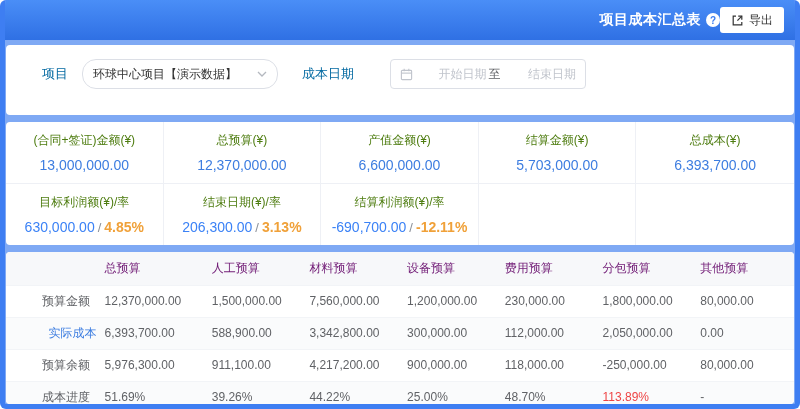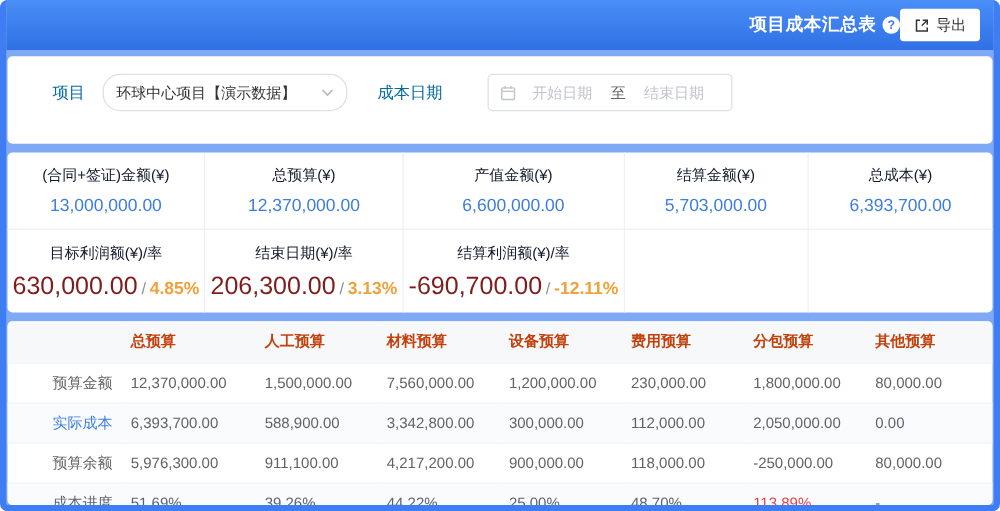--- a/index.html
+++ b/index.html
@@ -39,48 +39,48 @@
     width: 196px; height: 30px; border: 1px solid #dcdfe6; border-radius: 14px;
     display: flex; align-items: center; justify-content: space-between;
     padding: 0 10px; font-size: 12px; color: #333; cursor: pointer; background: #fff;
   }
   .daterange {
     width: 196px; height: 30px; border: 1px solid #dcdfe6; border-radius: 4px;
     display: flex; align-items: center; padding: 0 9px; font-size: 12px; cursor: pointer;
     margin-left: 22px;
   }
   .daterange .flabel-sep { color: #606266; padding: 0 2px; }
-  .ph { color: #c0c4cc; flex: 1; text-align: center; }
+  .ph { color: #c0c4cc; flex: 1; text-align: right; }
   .flabel2 { margin-left: 24px; }
   
   .summary-card { flex: none; margin-top: 7px; }
   .sum-grid { display: grid; grid-template-columns: repeat(5, 1fr); }
   .sum-cell { text-align: center; padding: 10px 4px 9px; border-right: 1px solid #eef0f5; }
   .sum-cell.last { border-right: none; }
   .sum-cell.r1 { border-bottom: 1px solid #eef0f5; }
-  .s-label { display: block; font-size: 12px; color: #0f172a; margin-bottom: 7px; }
+  .s-label { display: block; font-size: 12px; color: #4d7c0f; margin-bottom: 7px; }
   .s-value { font-size: 14px; color: #3d7de0; }
-  .amt { color: #7f1d1d; font-size: 20px; }
+  .amt { color: #3b82f6; font-size: 14px; }
   .sep { color: #8a9099; margin: 0 3px; font-size: 13px; }
   .rate { color: #f0a139; font-size: 14px; font-weight: bold; }
   
   .table-card { flex: 1; margin-top: 7px; overflow: hidden; }
   table { width: 100%; border-collapse: collapse; table-layout: fixed; font-size: 12px; }
   col.c-label { width: 12%; }
   col.c-first { width: 13.6%; }
   col.c-std   { width: 12.4%; }
   th {
-    background: #f7f8fa; color: #c2410c; font-weight: bold; text-align: left;
+    background: #f7f8fa; color: #701a75; font-weight: normal; text-align: left;
     height: 33px; padding: 0 4px;
   }
   td { height: 32px; color: #606266; padding: 0 4px; }
   th:first-child, td:first-child { padding-left: 36px; }
   tbody tr:nth-child(even) { background: #fafbfc; }
   tbody tr { border-top: 1px solid #f2f4f7; }
-  .link { color: #3d7de0; cursor: pointer; }
+  .link { color: #3d7de0; cursor: pointer; text-align: right; }
   .red { color: #ee4444; }
 </style>
 </head>
 <body>
 
 <div class="page">
 
   <div class="topbar">
     <div class="title-wrap">
       <span class="title">项目成本汇总表</span>

